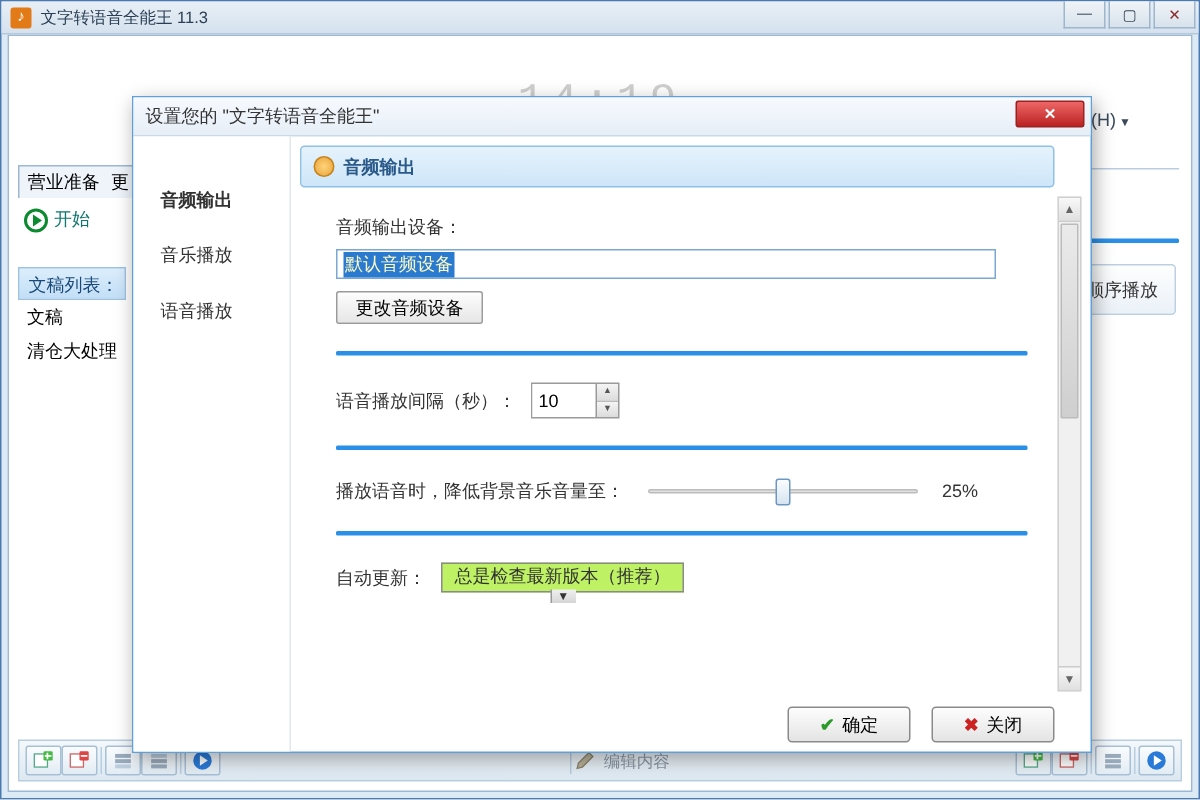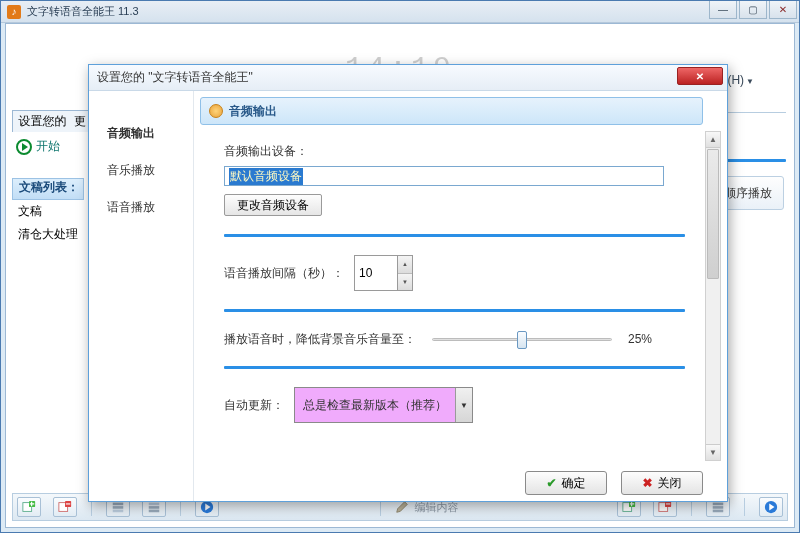--- a/index.html
+++ b/index.html
@@ -25,27 +25,27 @@
 .right-rule { position: absolute; right: 8px; top: 135px; width: 80px; height: 3px; background: #2a8fe6; border-radius: 1px; }
 .right-rule2 { position: absolute; right: 8px; top: 88px; width: 80px; height: 1px; background: #b7cde0; }
 
 
 .left-tab { position: absolute; left: 6px; top: 86px; width: 68px; height: 22px; border: 1px solid #9cb8d4; border-bottom: none; background: #eef4fa; font-size: 12px; display: flex; align-items: center; justify-content: center; }
 .left-tab.cut { border-right: none; width: 60px; }
 .left-tab2 { left: 66px; width: 18px; border-left: none; justify-content: flex-start; padding-left: 2px; }
 .start-btn { position: absolute; left: 10px; top: 114px; display: flex; align-items: center; font-size: 12px; color: #0f766e; }
 .start-btn .play { width: 16px; height: 16px; border-radius: 50%; border: 2px solid #0b8a2f; margin-right: 4px; display: flex; align-items: center; justify-content: center; }
 .start-btn .play::after { content: ""; border-left: 6px solid #0b8a2f; border-top: 4px solid transparent; border-bottom: 4px solid transparent; margin-left: 2px; }
-.doclist-hdr { position: absolute; left: 6px; top: 154px; width: 72px; height: 22px; background: linear-gradient(#dceefc,#c2def6); border: 1px solid #9cc2e4; font-size: 12px; font-weight: bold; color: #1a4a7a; display: flex; align-items: flex-start; padding-left: 6px; }
+.doclist-hdr { position: absolute; left: 6px; top: 154px; width: 72px; height: 22px; background: linear-gradient(#dceefc,#c2def6); border: 1px solid #9cc2e4; font-size: 12px; font-weight: normal; color: #1a4a7a; display: flex; align-items: flex-end; padding-left: 6px; }
 .doclist { position: absolute; left: 6px; top: 176px; width: 72px; font-size: 12px; }
 .doclist div { padding: 3px 6px; }
 .doclist .sel { background: #b8d8f0; border: 1px dotted #5a8fbf; }
 
 
-.bottom-bar { position: absolute; left: 6px; right: 6px; bottom: 6px; height: 28px; background: linear-gradient(#f4f8fb,#dce8f2); border: 1px solid #b7cde0; display: flex; align-items: center; padding: 0 4px; gap: 12px; }
+.bottom-bar { position: absolute; left: 6px; right: 6px; bottom: 6px; height: 28px; background: linear-gradient(#f4f8fb,#dce8f2); border: 1px solid #b7cde0; display: flex; align-items: center; padding: 0 4px; gap: 0; }
 .bottom-bar .spacer { flex: 1; }
 .tb-btn { width: 24px; height: 20px; background: linear-gradient(#fafcfe,#e2ecf4); border: 1px solid #a8c0d6; border-radius: 2px; display: flex; align-items: center; justify-content: center; cursor: pointer; }
 .tb-btn svg { width: 14px; height: 14px; }
 .tb-sep { width: 1px; height: 18px; background: #b7cde0; margin: 0 2px; }
 .tb-edit { display: flex; align-items: center; font-size: 11px; color: #8a96a2; gap: 6px; }
 .tb-edit .pen { width: 14px; height: 14px; }
 
 
 .dialog { position: absolute; left: 82px; top: 40px; width: 640px; height: 438px; background: #fff; border: 1px solid #5ea0da; box-shadow: 2px 4px 12px rgba(0,0,0,0.35); z-index: 10; }
 .dlg-title { height: 26px; background: linear-gradient(#f7faff,#e6eef6); border-bottom: 1px solid #c9d9e8; display: flex; align-items: center; padding: 0 8px; font-size: 12px; color: #333; position: relative; }
@@ -68,32 +68,32 @@
 
 .row { margin-bottom: 10px; }
 .label { margin-bottom: 6px; }
 .device-input { width: 440px; height: 20px; border: 1px solid #7aa8d0; padding: 1px 4px; font-size: 12px; background: #fff; }
 .device-input .sel { background: #2a7ad0; color: #fef9c3; display: inline-block; padding: 0 1px; }
 .chg-btn { margin-top: 8px; padding: 2px 12px; height: 22px; background: linear-gradient(#fdfdfd,#e6e6e6); border: 1px solid #9a9a9a; border-radius: 2px; font-size: 12px; cursor: pointer; }
 
 .hr { height: 3px; background: #2a8fe6; margin: 18px 0; border-radius: 1px; }
 
 .inline { display: flex; align-items: center; gap: 10px; }
-.spinner { display: inline-flex; border: 1px solid #9a9a9a; height: 36px; }
+.spinner { display: inline-flex; border: 1px solid #9a9a9a; height: 24px; }
 .spinner input { width: 42px; border: none; padding: 0 4px; font-size: 12px; outline: none; }
 .spinner .sp-btns { width: 15px; display: flex; flex-direction: column; border-left: 1px solid #9a9a9a; }
 .spinner .sp-btns div { flex:1; background: linear-gradient(#f4f4f4,#dcdcdc); display:flex; align-items:center; justify-content:center; font-size:6px; color:#555; cursor:pointer; }
 .spinner .sp-btns div:first-child { border-bottom: 1px solid #bbb; }
 
 .slider-row { display: flex; align-items: center; gap: 16px; }
 .slider-track { position: relative; width: 180px; height: 18px; }
 .slider-track .rail { position: absolute; top: 8px; left: 0; right: 0; height: 3px; background: #e0e0e0; border: 1px solid #bcbcbc; border-radius: 2px; }
 .slider-track .knob { position: absolute; top: 1px; width: 10px; height: 18px; background: linear-gradient(#fafcff,#d6e4f0); border: 1px solid #6a98c2; border-radius: 2px; cursor: pointer; }
 
-.combo { display: inline-flex; border: 1px solid #8a8a8a; height: 36px; background: #f0abfc; align-items: center; }
+.combo { display: inline-flex; border: 1px solid #8a8a8a; height: 20px; background: #bef264; align-items: center; flex-direction: column; }
 .combo span { padding: 0 8px; font-size: 12px; }
 .combo .cb-btn { width: 16px; height: 100%; background: linear-gradient(#f0f0f0,#d6d6d6); border-left: 1px solid #9a9a9a; display:flex; align-items:center; justify-content:center; font-size:8px; cursor:pointer; }
 
 .dlg-footer { position: absolute; bottom: 6px; right: 24px; display: flex; gap: 14px; }
 .dlg-btn { width: 82px; height: 24px; background: linear-gradient(#fdfdfd,#e4e4e4); border: 1px solid #8a8a8a; border-radius: 3px; display: flex; align-items: center; justify-content: center; gap: 5px; font-size: 12px; cursor: pointer; }
 .dlg-btn .ok-ic { color: #2a9a2a; font-weight: bold; }
 .dlg-btn .x-ic { color: #c22; font-weight: bold; }
 </style>
 </head>
 <body>
@@ -115,21 +115,21 @@
     <div class="help-frag">
       <span>助(H)</span><span class="tri">▼</span>
     </div>
     <div class="right-rule2"></div>
     <div class="right-rule"></div>
     <div class="right-seq-btn">
       <span>顺序播放</span>
     </div>
 
     <div class="left-tab cut">
-        <span>设置您的</span>
+        <span>营业准备</span>
       </div>
     <div class="left-tab left-tab2">
         <span>更</span>
       </div>
     <div class="start-btn">
       <span class="play"></span>
       <span>开始</span>
     </div>
     <div class="doclist-hdr">
         <span>文稿列表：</span>

